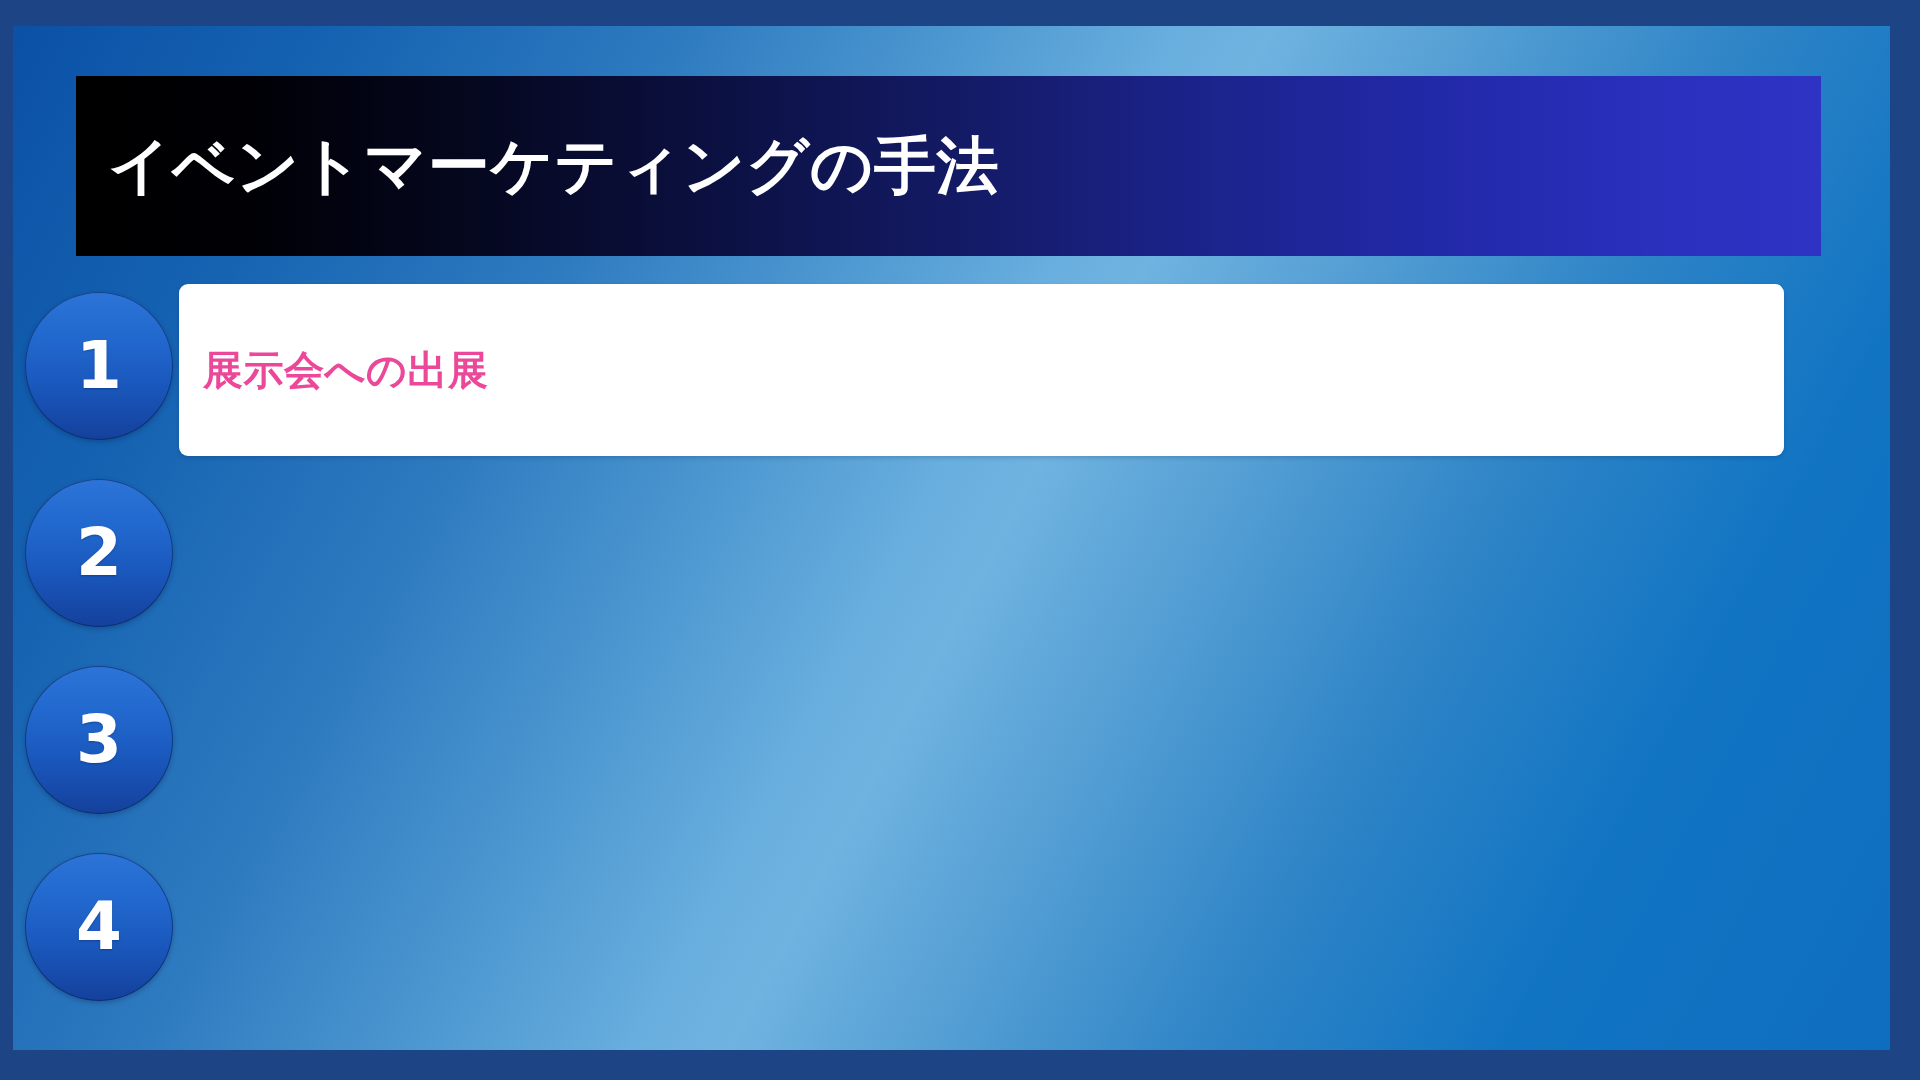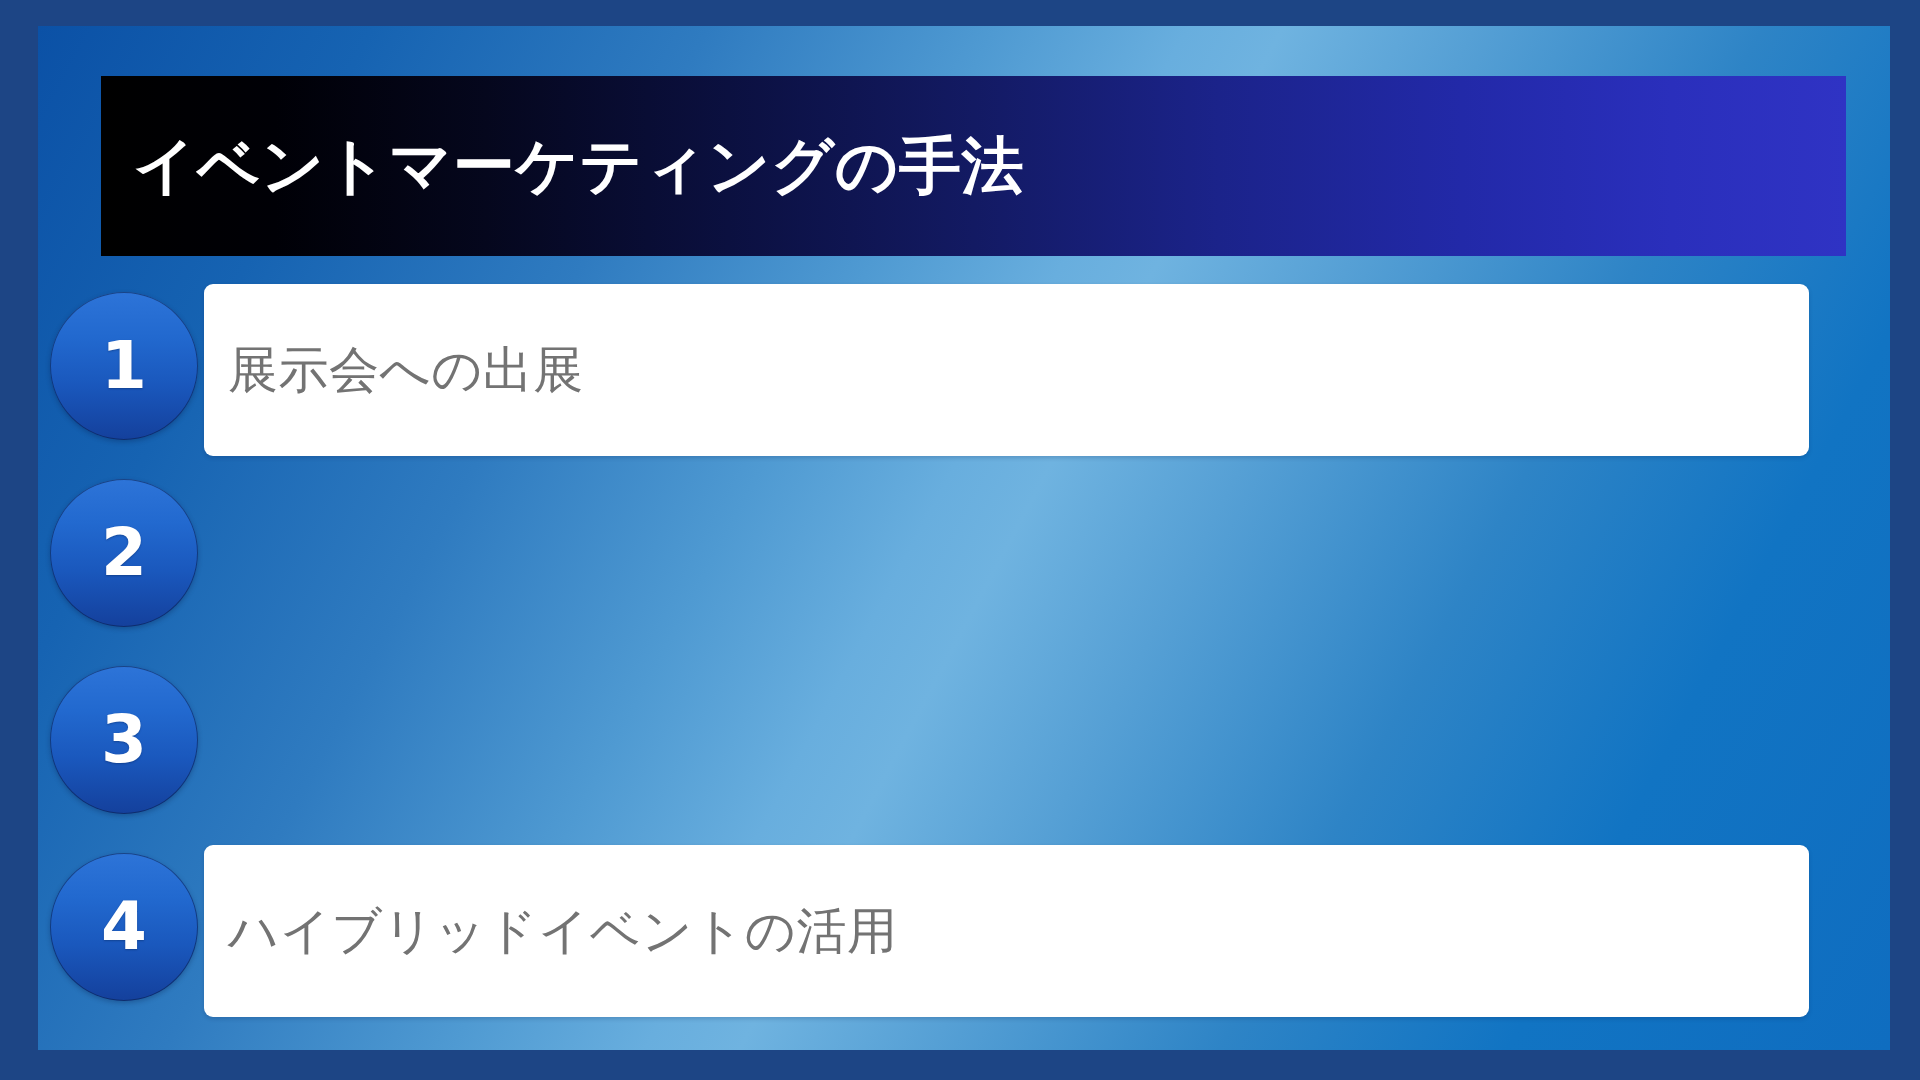--- a/index.html
+++ b/index.html
@@ -9,21 +9,21 @@
     background:#17417f;
     font-family:"DejaVu Sans","Liberation Sans",sans-serif;
     overflow:hidden;
   }
 
   
   #slide {
     position:relative;
     width:1920px; height:1080px;
     background:#1d4585;
-    padding:26px 30px 30px 38px;
+    padding:26px 30px 30px 13px;
   }
 
   
   #panel {
     position:relative;
     width:100%; height:100%;
     background:
       linear-gradient(118deg,
         #0b51a6 0%,
         #1663b2 14%,
@@ -106,23 +106,23 @@
     position:absolute;
     left:166px; top:0;
     width:1605px; height:100%;
     background:#ffffff;
     border-radius:9px;
     box-shadow:0 2px 4px rgba(0,30,80,0.18);
     display:flex;
     align-items:center;
   }
   .card-text {
-    color:#737373;
-    font-size:50px;
-    font-weight:normal;
+    color:#ec4899;
+    font-size:40px;
+    font-weight:bold;
     padding-left:24px;
     letter-spacing:0.5px;
     white-space:nowrap;
   }
 </style>
 </head>
 <body>
 
 <div id="slide">
   <div id="panel">
@@ -151,20 +151,17 @@
       <div class="row">
         <div class="badge">
           <span class="badge-num">3</span>
         </div>
       </div>
 
       <div class="row">
         <div class="badge">
           <span class="badge-num">4</span>
         </div>
-        <div class="card">
-          <span class="card-text">ハイブリッドイベントの活用</span>
-        </div>
       </div>
 
     </div>
   </div>
 </div>
 
 </body></html>

